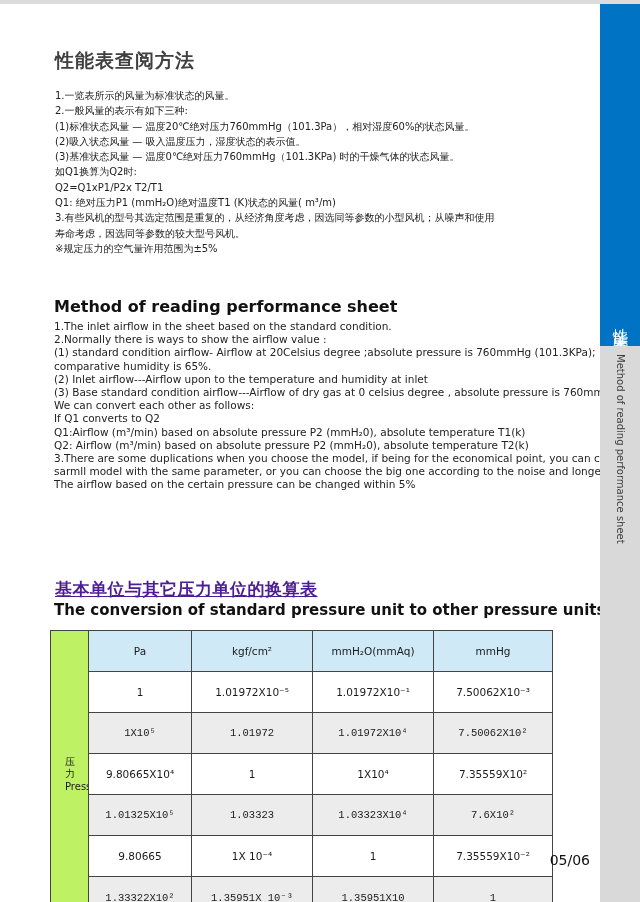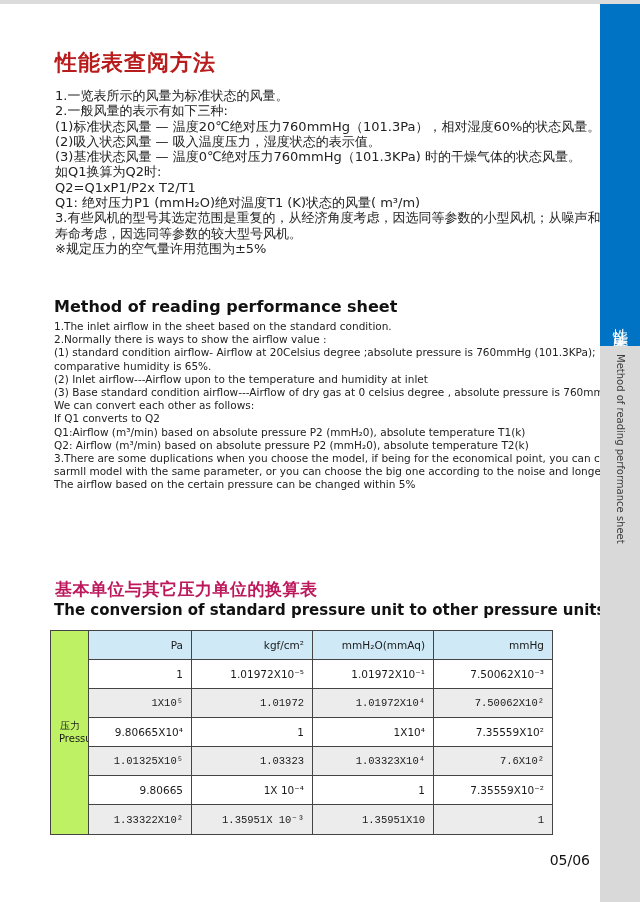--- a/index.html
+++ b/index.html
@@ -34,56 +34,57 @@
   .v-en {
     position: absolute; left: 50%; top: 8px;
     transform: translateX(-50%);
     writing-mode: vertical-rl;
     color: #3c3c3c; font-size: 10px;
     white-space: nowrap;
   }
   
   .h-zh-1 {
     position: absolute; left: 55px; top: 48px;
-    font-size: 22px; font-weight: bold; color: #b91c1c;
+    font-size: 19px; font-weight: bold; color: #404040;
     letter-spacing: 1px;
   }
   .h-en-1 {
     position: absolute; left: 54px; top: 297px;
     font-size: 16px; font-weight: bold; color: #111;
   }
   .h-zh-2 {
     position: absolute; left: 55px; top: 578px;
-    font-size: 17px; font-weight: bold; color: #be185d;
+    font-size: 17px; font-weight: bold; color: #4c1d95;
     letter-spacing: 0.5px;
+    text-decoration: underline;
   }
   .h-en-2 {
     position: absolute; left: 54px; top: 601px;
     font-size: 15px; font-weight: bold; color: #111;
   }
   
   .zh-body {
     position: absolute; left: 55px; top: 88px; width: 520px;
-    font-size: 13px; line-height: 15.3px; color: #222;
+    font-size: 10px; line-height: 15.3px; color: #222;
     white-space: nowrap;
   }
   .en-body {
     position: absolute; left: 54px; top: 320px; width: 540px;
     font-size: 10.5px; line-height: 13.2px; color: #222;
     white-space: nowrap;
   }
   
   table.conv {
     position: absolute; left: 50px; top: 630px; width: 502px;
     border-collapse: collapse; table-layout: fixed;
     font-size: 10.5px; color: #1a1a1a;
   }
   table.conv th, table.conv td {
-    border: 1px solid #444; text-align: right; vertical-align: middle;
-    padding: 8px; overflow: hidden;
+    border: 1px solid #444; text-align: center; vertical-align: middle;
+    padding: 14px; overflow: hidden;
   }
   table.conv tr.head { height: 24px; }
   table.conv tr.data { height: 25px; }
   table.conv th { background: #cfe9f7; font-weight: normal; }
   table.conv td.label-cell {
     background: #bef264; font-size: 10px; line-height: 1.25;
   }
   table.conv tr.alt td { background: #ececec; font-family: Liberation Mono, monospace; }
   
   .page-num {

